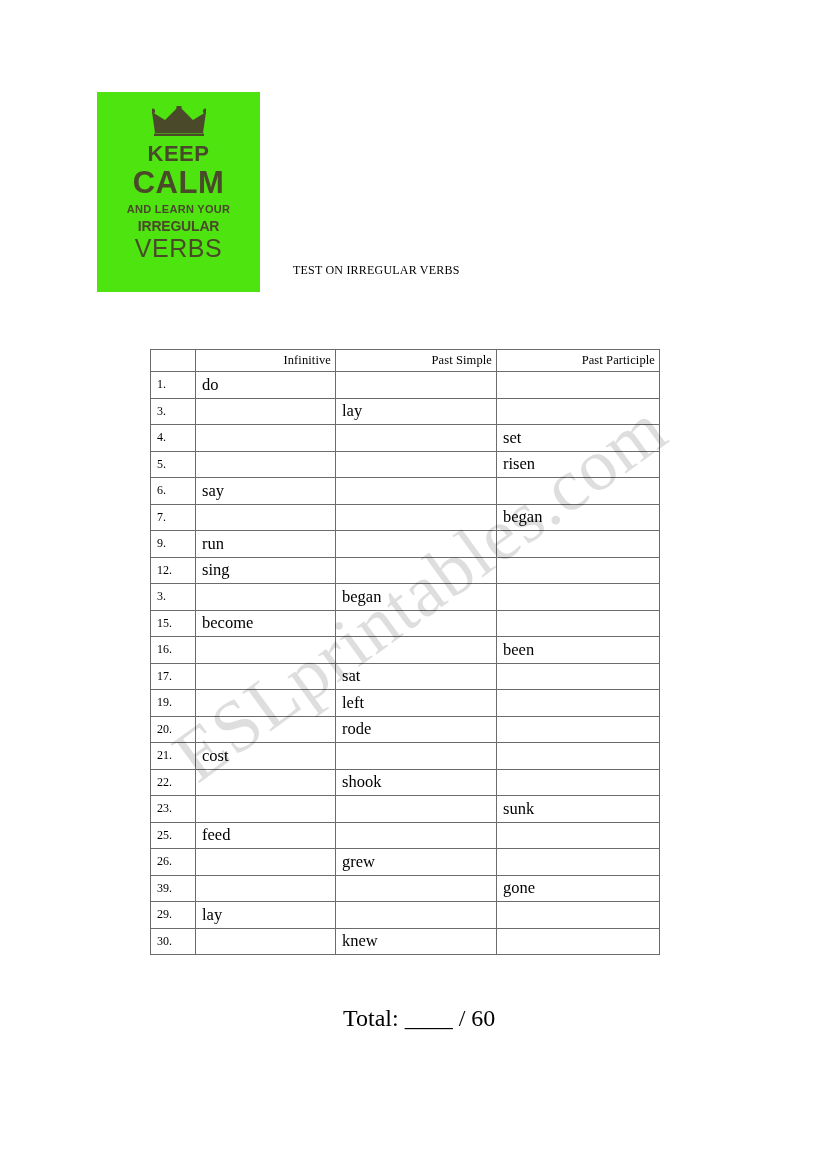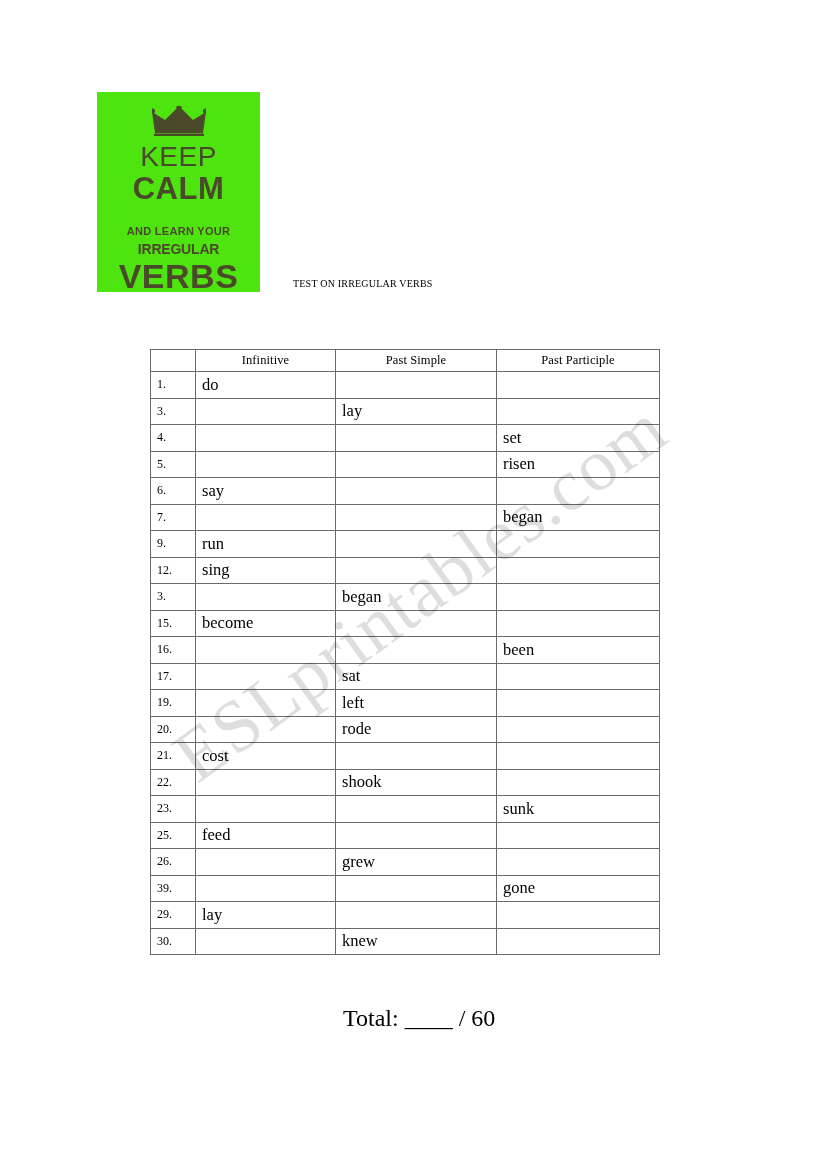--- a/index.html
+++ b/index.html
@@ -59,58 +59,57 @@
     text-align: center;
     font-family: "Liberation Sans", sans-serif;
     z-index: 2;
   }
   .crown {
     margin: 14px auto 6px auto;
     width: 54px;
     height: 30px;
   }
   .poster .l1 {
-    font-size: 28px;
-    font-weight: normal;
+    font-size: 22px;
+    font-weight: bold;
     line-height: 1.05;
     letter-spacing: 0.5px;
   }
   .poster .l2 {
     font-size: 31px;
     font-weight: bold;
     line-height: 1.15;
     letter-spacing: 0.5px;
   }
   .poster .l3 {
     font-size: 11px;
     font-weight: bold;
     line-height: 1.6;
     letter-spacing: 0.3px;
-    margin-top: 16px;
   }
   .poster .l4 {
     font-size: 14px;
     font-weight: bold;
     line-height: 1.15;
     letter-spacing: -0.2px;
   }
   .poster .l5 {
-    font-size: 34px;
-    font-weight: bold;
+    font-size: 25px;
+    font-weight: normal;
     line-height: 1.15;
     letter-spacing: 0.5px;
   }
 
   
   .doc-title {
     position: absolute;
     left: 293px;
-    top: 278px;
-    font-family: "Liberation Serif", serif;
-    font-size: 10px;
+    top: 263px;
+    font-family: "Liberation Serif", serif;
+    font-size: 12px;
     letter-spacing: 0.2px;
     color: #000;
     z-index: 3;
   }
 
   
   .table-wrap {
     position: absolute;
     left: 150px;
     top: 349px;
@@ -129,21 +128,21 @@
     vertical-align: middle;
     background: transparent;
   }
   col.c-num { width: 45px; }
   col.c-inf { width: 140px; }
   col.c-ps  { width: 161px; }
   col.c-pp  { width: 163px; }
 
   table.verbs thead th {
     height: 21px;
-    text-align: center;
+    text-align: right;
     font-weight: normal;
     font-size: 12.5px;
     font-family: "Liberation Serif", serif;
     letter-spacing: 0.1px;
   }
   table.verbs tbody td {
     height: 25.5px;
     font-size: 16.5px;
     font-family: "Liberation Serif", serif;
   }

